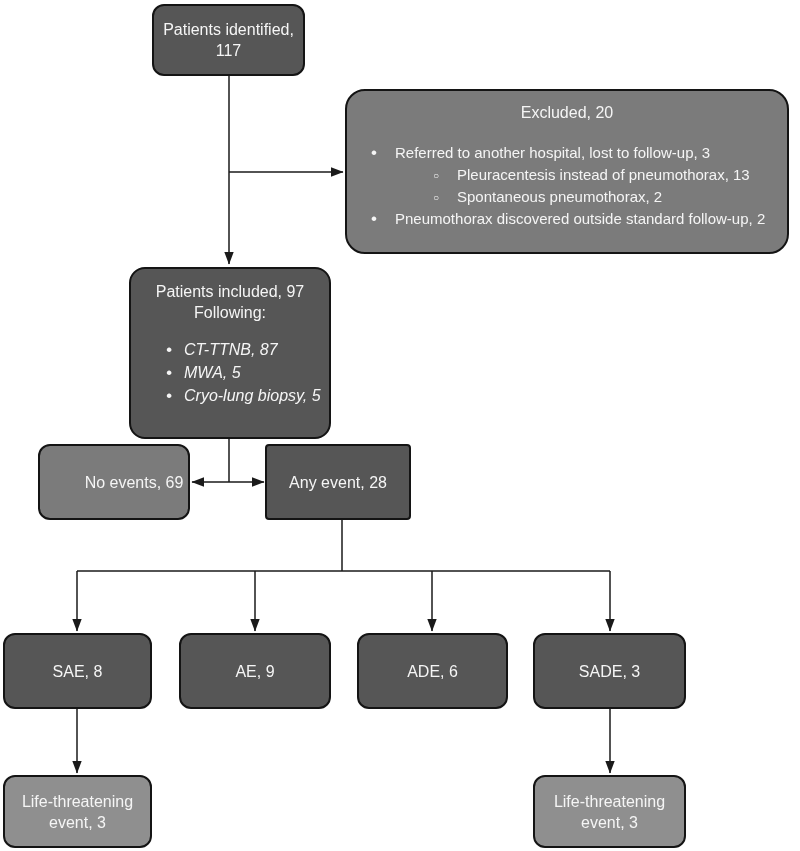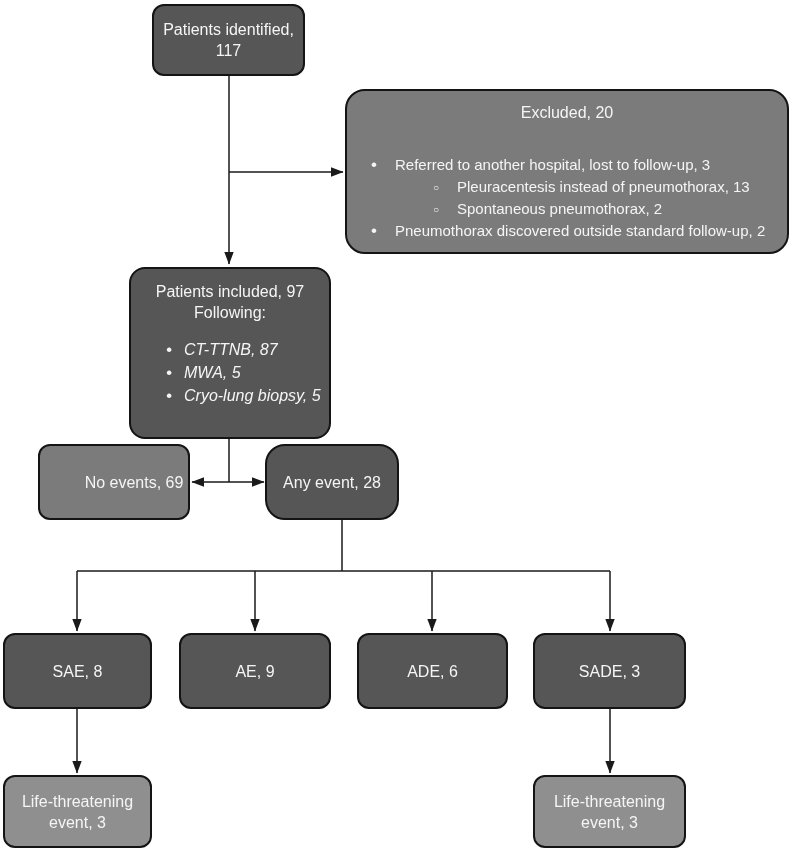--- a/index.html
+++ b/index.html
@@ -48,21 +48,21 @@
   
   #box-excluded {
     left: 345px; top: 89px; width: 444px; height: 165px;
     border-radius: 20px;
     padding: 13px 10px;
     font-size: 15px;
   }
   #box-excluded .box-title {
     text-align: center;
     font-size: 16px;
-    margin: 0 0 32px 0;
+    margin: 0 0 20px 0;
   }
   .bullet-list { list-style: none; margin: 0; padding: 0; }
   .bullet-list li { position: relative; line-height: 22px; white-space: nowrap; }
   #box-excluded li.l1 { padding-left: 38px; }
   #box-excluded li.l1::before {
     content: "\2022"; position: absolute; left: 14px; font-size: 17px;
   }
   #box-excluded li.l2 { padding-left: 100px; }
   #box-excluded li.l2::before {
     content: "\25CB"; position: absolute; left: 76px; top: 1px; font-size: 10px;
@@ -76,21 +76,21 @@
   }
   #box-included .box-head { text-align: center; line-height: 21px; }
   #box-included .bullet-list { margin-top: 15px; font-style: italic; }
   #box-included li { padding-left: 45px; line-height: 23px; }
   #box-included li::before {
     content: "\2022"; position: absolute; left: 27px; font-size: 17px;
   }
   
   #box-identified { left: 152px; top: 4px;   width: 153px; height: 72px; border-radius: 12px; }
   #box-noevents   { left: 38px;  top: 444px; width: 152px; height: 76px; border-radius: 12px; padding-left: 40px; }
-  #box-anyevent   { left: 265px; top: 444px; width: 134px; height: 76px; border-radius: 20px; }
+  #box-anyevent   { left: 265px; top: 444px; width: 146px; height: 76px; border-radius: 4px; }
   #box-sae        { left: 3px;   top: 633px; width: 149px; height: 76px; border-radius: 12px; }
   #box-ae         { left: 179px; top: 633px; width: 152px; height: 76px; border-radius: 12px; }
   #box-ade        { left: 357px; top: 633px; width: 151px; height: 76px; border-radius: 12px; }
   #box-sade       { left: 533px; top: 633px; width: 153px; height: 76px; border-radius: 12px; }
   #box-lt-left    { left: 3px;   top: 775px; width: 149px; height: 73px; border-radius: 12px; }
   #box-lt-right   { left: 533px; top: 775px; width: 153px; height: 73px; border-radius: 12px; }
 </style>
 </head>
 <body>
 

